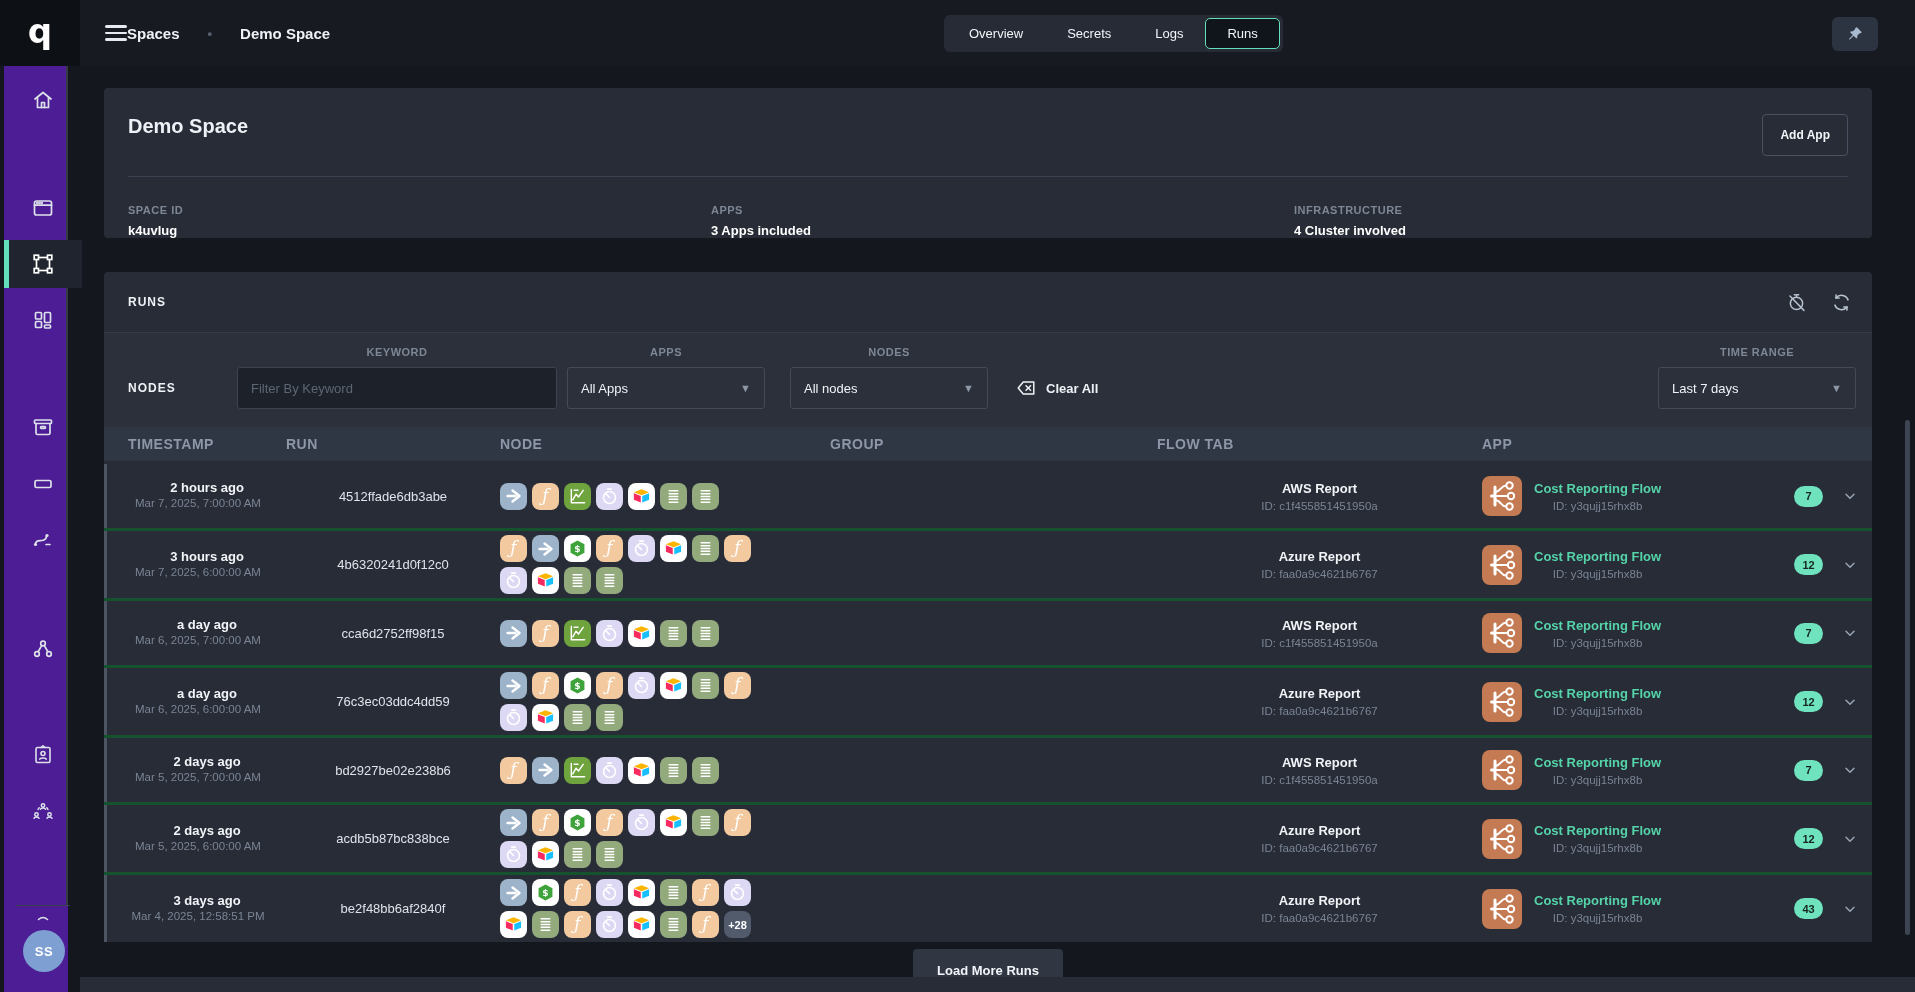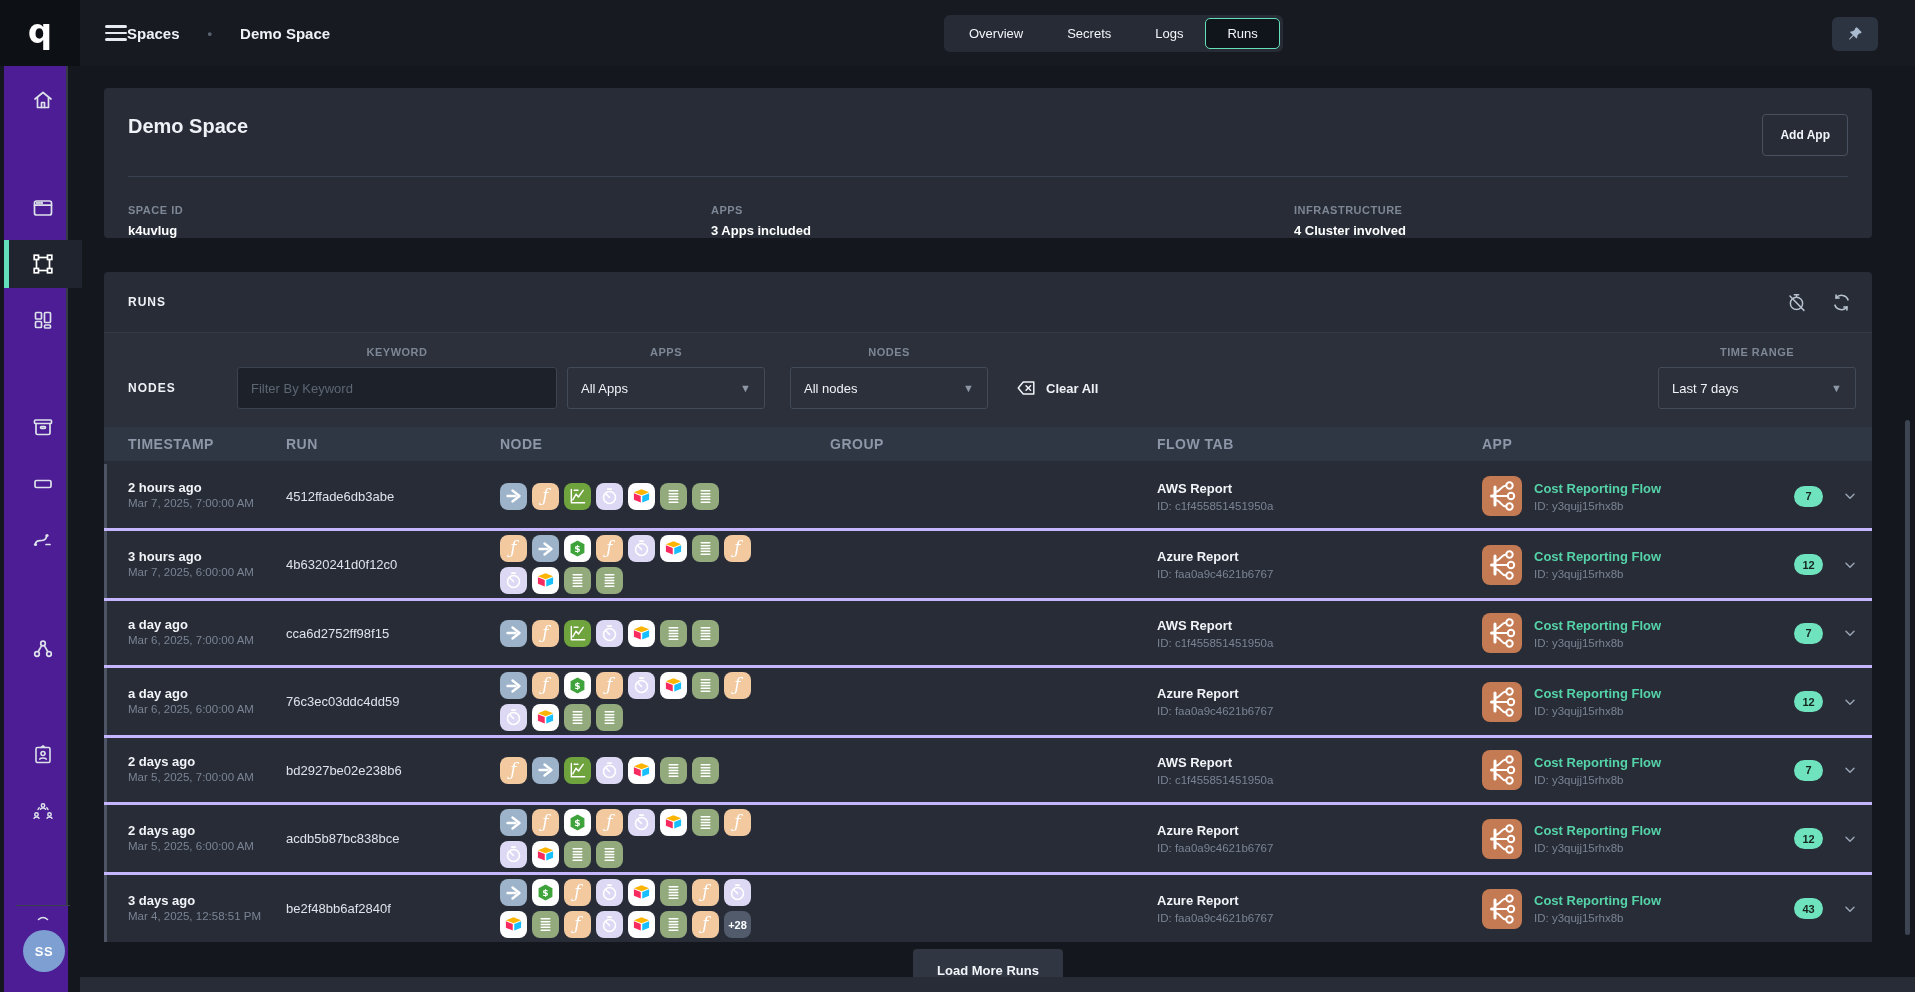--- a/index.html
+++ b/index.html
@@ -65,21 +65,21 @@
   .clear-all { display:flex; align-items:center; gap:9px; height:42px; padding:0 10px; margin-left:17px; cursor:pointer; align-self:flex-end; }
   .clear-all span { font-size:13px; font-weight:bold; }
   .gap10 { width:10px; } .gap25 { width:25px; }
   .spacer { flex:1; }
 
   .grid-cols { display:grid; grid-template-columns:158px 214px 330px 327px 325px 1fr 100px; align-items:center; }
   .table-head { background:#2f3644; height:34px; padding-left:24px; }
   .table-head .th { font-size:14px; font-weight:bold; letter-spacing:.5px; color:#8d97a8; }
 
   .trow { background:#272c37; border-left:3px solid #4d5565; padding:4px 0 4px 21px; min-height:64px; margin-top:3px; cursor:pointer; }
-  .rows-wrap { background:#c4b5fd; }
+  .rows-wrap { background:#14532d;text-align:center; }
   .rel { font-size:13px; font-weight:bold; color:#f2f4f7; }
   .abs { font-size:11.5px; color:#7b8494; line-height:1.45; padding-right:18px; }
   .c-run { font-size:13px; color:#dfe3ea; }
   .nodes { width:256px; display:flex; flex-wrap:wrap; gap:5px; }
   .ntile { width:27px; height:27px; border-radius:8px; display:flex; align-items:center; justify-content:center; flex:0 0 auto; }
   .n-transfer { background:#9db3ca; }
   .n-function { background:#f3c9a0; }
   .fx { color:#fff; font-size:17px; font-style:italic; font-family:"DejaVu Serif", serif; line-height:1; transform:translateY(-1px); }
   .n-chart { background:#6fa33e; }
   .n-timer { background:#ddd8f4; }

